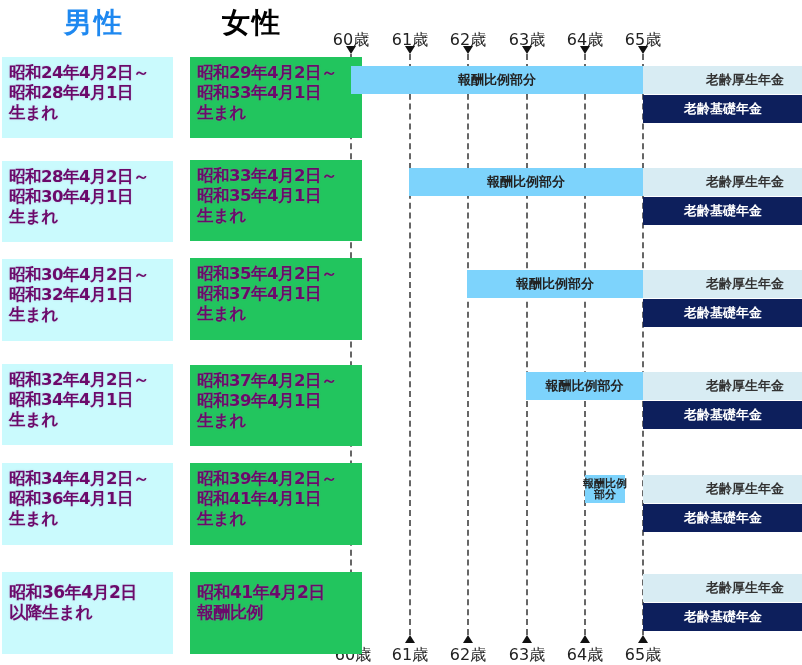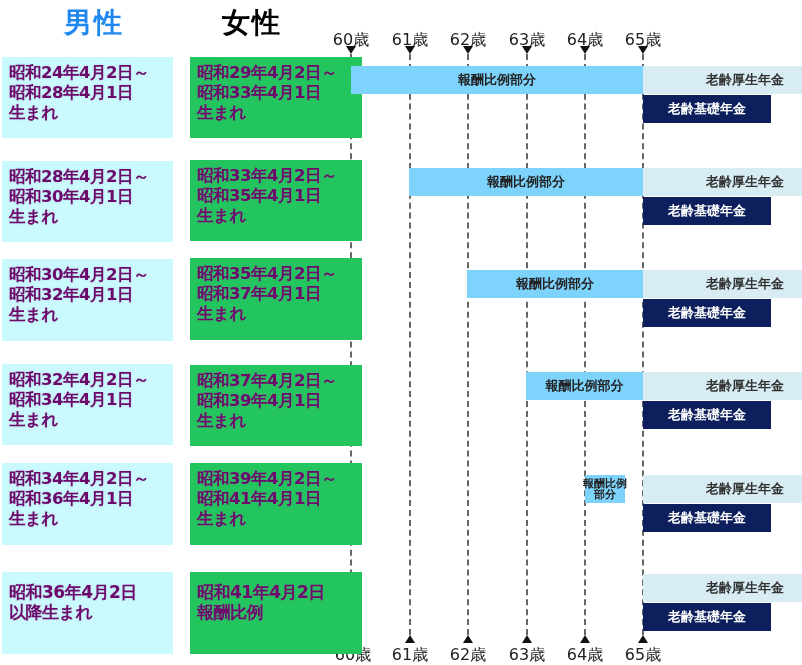--- a/index.html
+++ b/index.html
@@ -14,21 +14,21 @@
     .birth.last { padding-top: 10px; font-size: 17px; }
     .age-top, .age-bot { position: absolute; font-size: 16px; color: #222; width: 40px; text-align: center; }
     .age-top { top: 30px; }
     .age-bot { top: 645px; }
     .tri-down { position: absolute; top: 46px; width: 0; height: 0; border-left: 5px solid transparent; border-right: 5px solid transparent; border-top: 8px solid #111; }
     .tri-up { position: absolute; top: 635px; width: 0; height: 0; border-left: 5px solid transparent; border-right: 5px solid transparent; border-bottom: 8px solid #111; }
     .vline { position: absolute; top: 54px; height: 581px; width: 0; border-left: 2px dashed #666; }
     .hourei { position: absolute; background: #7dd3fc; font-size: 13px; font-weight: bold; color: #222; display: flex; align-items: center; justify-content: center; height: 28px; }
     .hourei.small { font-size: 11px; line-height: 11px; text-align: center; white-space: pre; }
     .kosei { position: absolute; left: 643px; width: 159px; height: 28px; background: #d8ecf3; font-size: 13px; font-weight: bold; color: #333; display: flex; align-items: center; justify-content: center; padding-left: 45px; }
-    .kiso { position: absolute; left: 643px; width: 128px; height: 28px; background: #0d1f5c; font-size: 13px; font-weight: bold; color: #fff; display: flex; align-items: center; justify-content: center; }
+    .kiso { position: absolute; left: 643px; width: 160px; height: 28px; background: #0d1f5c; font-size: 13px; font-weight: bold; color: #fff; display: flex; align-items: center; justify-content: center; }
   </style>
 </head>
 <body>
 
 <div class="hdr male">男性</div>
 <div class="hdr female">女性</div>
 
 <div class="age-top" style="left:331px">60歳</div>
 <div class="age-top" style="left:390px">61歳</div>
 <div class="age-top" style="left:448px">62歳</div>

